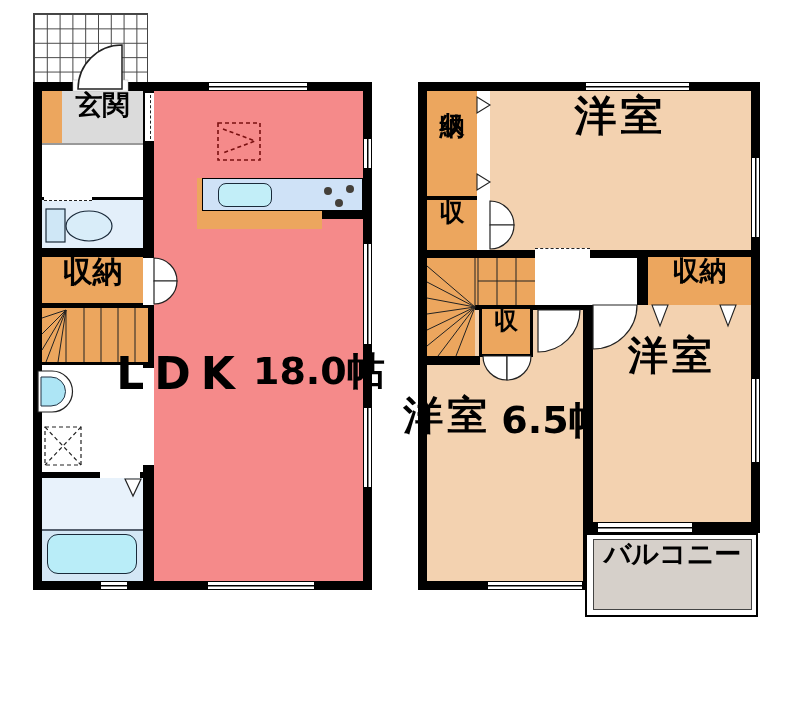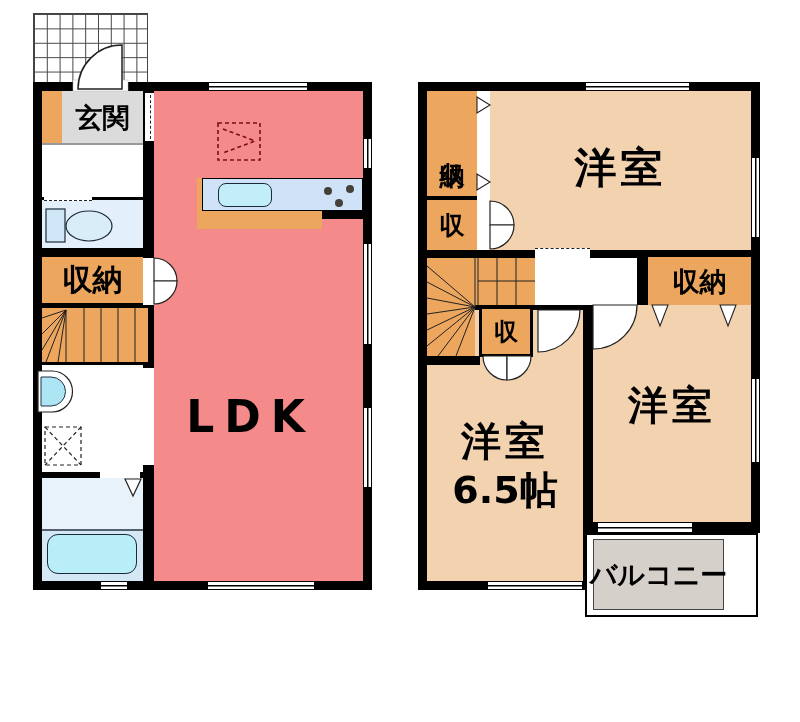--- a/index.html
+++ b/index.html
@@ -1,22 +1,22 @@
 <!DOCTYPE html>
 <html style="--wall: #000000; --ldk: #f58a8a; --wood: #eca65e; --room: #f3d2b0; --genkan: #dbdbdb; --balcony: #d6d0ca; --toilet: #e3effa; --bath: #d4e7f5; --bathlight: #e8f2fb; --fixture: #b9edf8; --counter: #cfe2f7; --sink: #c2eef8; --basin: #ade5f5;"><head>
 <meta charset="utf-8">
 <style>
   html,body{margin:0;padding:0;background:#fff;}
   #plan{position:relative;width:800px;height:722px;background:#fff;overflow:hidden;
         font-family:"DejaVu Sans",sans-serif;}
   .abs{position:absolute;box-sizing:border-box;}
   .blk{background:var(--wall,#000);}
-  .lbl{display:flex;align-items:center;justify-content:center;
+  .lbl{display:flex;align-items:flex-start;justify-content:center;
        font-weight:900;color:#000;line-height:1;white-space:nowrap;}
-  .col{flex-direction:column;}
+  .col{flex-direction:row;}
   .winH{background-color:#fff;border:1px solid #000;
         background-image:linear-gradient(#000,#000);
         background-size:100% 1.5px;background-position:center;background-repeat:no-repeat;}
   .winV{background-color:#fff;border:1px solid #000;
         background-image:linear-gradient(#000,#000);
         background-size:1.5px 100%;background-position:center;background-repeat:no-repeat;}
   .porch{background-image:
       linear-gradient(to right,#444 1px,transparent 1px),
       linear-gradient(to bottom,#444 1px,transparent 1px);
       background-size:12.8px 14.4px;border:1px solid #444;background-color:#fff;}
@@ -53,20 +53,21 @@
 
     <div class="abs" style="left:42px;top:478px;width:101px;height:52px;background:var(--bathlight);"></div>
     <div class="abs" style="left:42px;top:530px;width:101px;height:51px;background:var(--bath);"></div>
     <div class="abs" style="left:42px;top:529px;width:101px;height:1.5px;background:#55606e;"></div>
     <div class="abs" style="left:47px;top:534px;width:90px;height:40px;background:var(--fixture);
                 border:1.5px solid #1a2a3a;border-radius:11px;"></div>
 
     <div class="abs" style="left:154px;top:91px;width:209px;height:490px;background:var(--ldk);"></div>
     <div class="abs lbl col" style="left:154px;top:352px;width:193px;height:130px;gap:8px;">
       <span style="font-size:44px;letter-spacing:10px;">LDK</span>
+      <span style="font-size:38px;">18.0帖</span>
     </div>
 
     <div class="abs" style="left:197px;top:178px;width:125px;height:51px;background:var(--wood);"></div>
     <div class="abs" style="left:202px;top:178px;width:161px;height:33px;background:var(--counter);border:1.5px solid #000;"></div>
     <div class="abs" style="left:218px;top:183px;width:54px;height:24px;background:var(--sink);
                 border:1.3px solid #1a2a3a;border-radius:8px;"></div>
     <div class="abs blk" style="left:322px;top:211px;width:41px;height:8px;"></div>
 
     <div class="abs" style="left:145px;top:93px;width:9px;height:48px;background:#fff;">
       <div style="position:absolute;left:50%;top:2px;bottom:2px;border-left:1.5px dashed #222;"></div>
@@ -96,21 +97,21 @@
     <div class="abs lbl" style="left:427px;top:91px;width:50px;height:105px;background:var(--wood);font-size:25px;">
       <span class="vtext">収納</span>
     </div>
     <div class="abs lbl" style="left:427px;top:200px;width:50px;height:50px;background:var(--wood);font-size:25px;">
       <span>収</span>
     </div>
 
     <div class="abs" style="left:427px;top:310px;width:156px;height:271px;background:var(--room);"></div>
     <div class="abs lbl col" style="left:427px;top:395px;width:156px;height:140px;gap:10px;">
       <span style="font-size:40px;letter-spacing:4px;">洋室</span>
-      <span style="font-size:38px;">6.5帖</span>
+      <span style="font-size:38px;margin-top:6px;">6.5帖</span>
     </div>
 
     <div class="abs blk" style="left:418px;top:356px;width:62px;height:9px;"></div>
     <div class="abs" style="left:427px;top:258px;width:108px;height:47px;background:var(--wood);"></div>
     <div class="abs" style="left:427px;top:305px;width:48px;height:51px;background:var(--wood);"></div>
     <div class="abs lbl" style="left:479px;top:306px;width:54px;height:51px;background:var(--wood);
                 border:3px solid #000;font-size:24px;">
       <span>収</span>
     </div>
     <div class="abs" style="left:535px;top:258px;width:102px;height:47px;background:#fff;"></div>
@@ -120,21 +121,21 @@
       <span>収納</span>
     </div>
 
     <div class="abs" style="left:593px;top:305px;width:158px;height:217px;background:var(--room);"></div>
     <div class="abs lbl col" style="left:593px;top:335px;width:158px;height:140px;gap:10px;">
       <span style="font-size:40px;letter-spacing:4px;">洋室</span>
     </div>
 
     <div class="abs blk" style="left:583px;top:522px;width:177px;height:11px;"></div>
     <div class="abs" style="left:585px;top:533px;width:173px;height:84px;background:#fff;border:2px solid #000;"></div>
-    <div class="abs lbl" style="left:593px;top:539px;width:131px;height:71px;background:var(--balcony);
+    <div class="abs lbl" style="left:593px;top:539px;width:159px;height:71px;background:var(--balcony);
                 border:1px solid #444;font-size:27px;">
       <span>バルコニー</span>
     </div>
     <div class="abs winH" style="left:597px;top:522px;width:96px;height:11px;"></div>
 
     <div class="abs winH" style="left:585px;top:82px;width:105px;height:9px;"></div>
     <div class="abs winV" style="left:751px;top:157px;width:9px;height:81px;"></div>
     <div class="abs winV" style="left:751px;top:378px;width:9px;height:85px;"></div>
     <div class="abs winH" style="left:487px;top:581px;width:96px;height:9px;"></div>
   </div>

